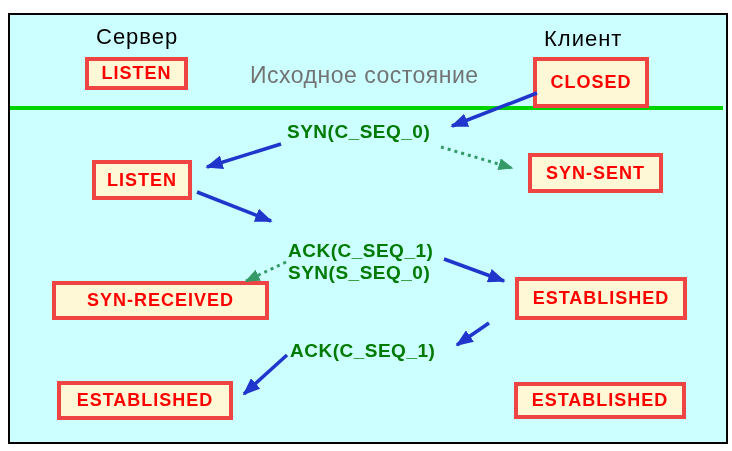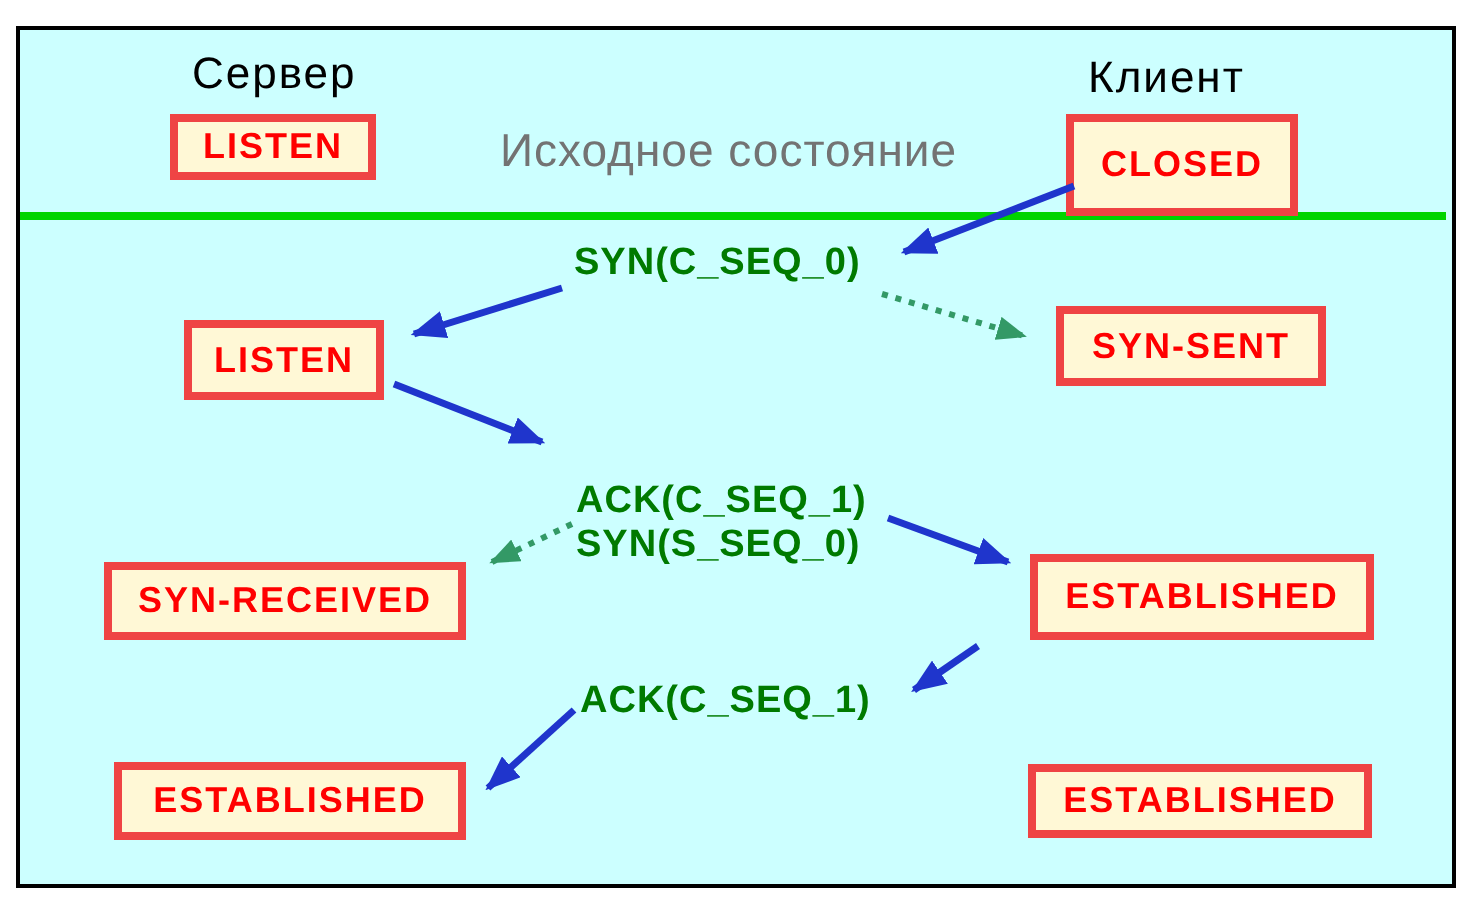--- a/index.html
+++ b/index.html
@@ -31,21 +31,21 @@
   </div>
 
   <div class="col-label" style="left:544px; top:26px;">Клиент</div>
   <div class="col-label" style="left:96px; top:24px;">Сервер</div>
   <div class="initial-label" style="left:250px; top:62px;">Исходное состояние</div>
 
   <div class="state-box" style="left:85px; top:57px; width:103px; height:33px;">LISTEN</div>
   <div class="state-box" style="left:533px; top:57px; width:116px; height:51px;">CLOSED</div>
   <div class="state-box" style="left:92px; top:160px; width:100px; height:40px;">LISTEN</div>
   <div class="state-box" style="left:528px; top:153px; width:135px; height:40px;">SYN-SENT</div>
-  <div class="state-box" style="left:52px; top:281px; width:181px; height:39px;text-align:right;">SYN-RECEIVED</div>
+  <div class="state-box" style="left:52px; top:281px; width:217px; height:39px;text-align:right;">SYN-RECEIVED</div>
   <div class="state-box" style="left:515px; top:277px; width:172px; height:43px;">ESTABLISHED</div>
   <div class="state-box" style="left:57px; top:381px; width:176px; height:39px;">ESTABLISHED</div>
   <div class="state-box" style="left:514px; top:382px; width:172px; height:37px;">ESTABLISHED</div>
 
   <div class="msg" style="left:287px; top:121px;text-align:right;">SYN(C_SEQ_0)</div>
   <div class="msg" style="left:288px; top:218px;margin-top:44px;">SYN(S_SEQ_0)</div>
   <div class="msg" style="left:288px; top:240px;">ACK(C_SEQ_1)</div>
   <div class="msg" style="left:290px; top:340px;">ACK(C_SEQ_1)</div>
 
   <svg class="arrows" width="732" height="451" viewBox="0 0 732 451">

